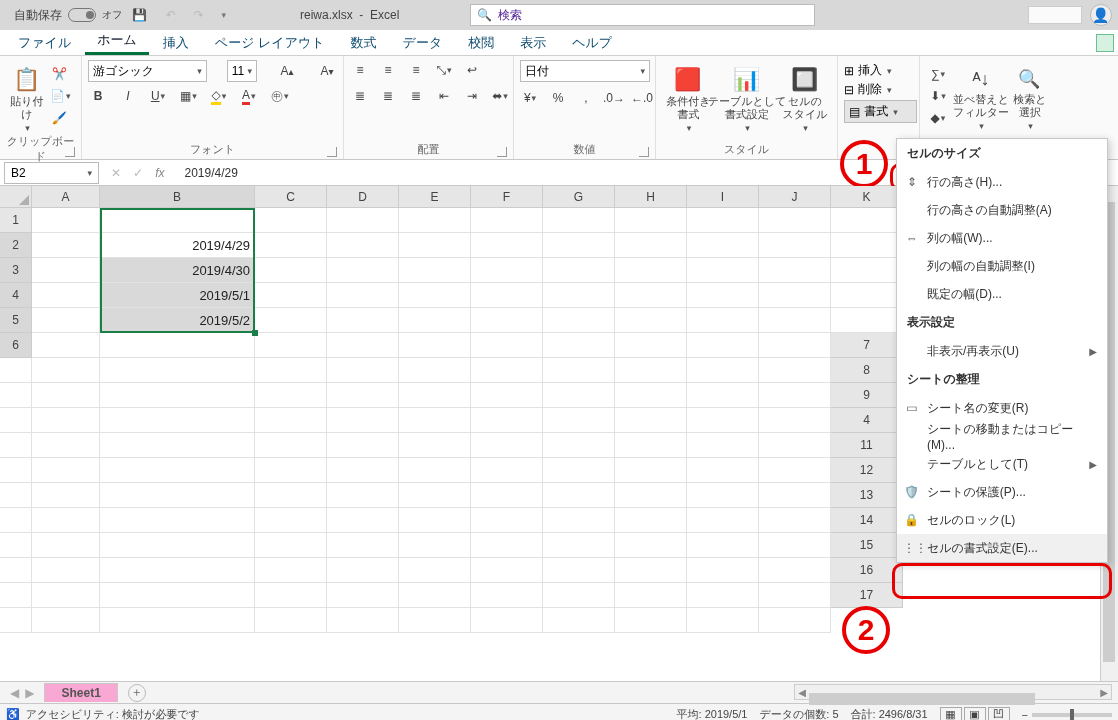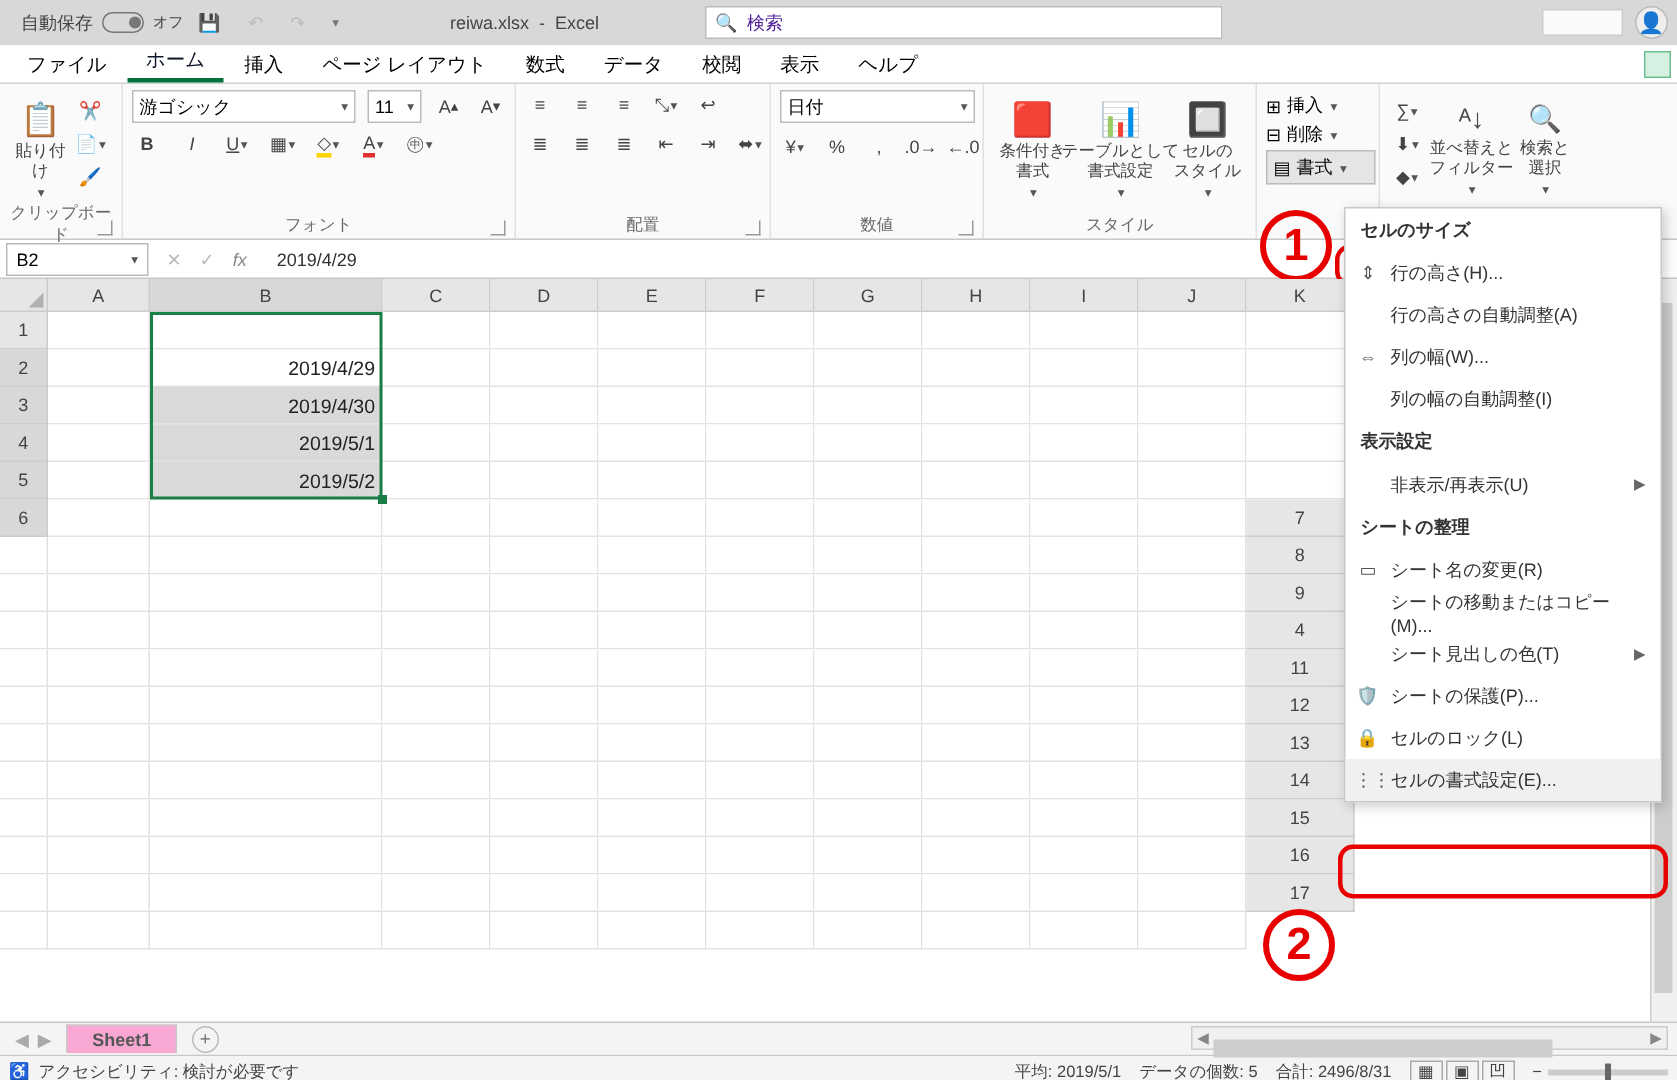--- a/index.html
+++ b/index.html
@@ -12,33 +12,33 @@
 .titlebar .autosave .switch .knob { width: 8px; height: 8px; background: #777; border-radius: 50%; }
 .titlebar .qat { display: flex; align-items: center; gap: 18px; margin-left: 10px; color: #555; }
 .titlebar .title { position: absolute; left: 300px; }
 .titlebar .search { position: absolute; left: 470px; width: 345px; height: 22px; background: #fff; border: 1px solid #bbb; display: flex; align-items: center; padding: 0 6px; gap: 6px; color: #777; }
 .titlebar .right { position: absolute; right: 6px; display: flex; align-items: center; gap: 8px; }
 .titlebar .blank { width: 54px; height: 18px; background: #fafafa; border: 1px solid #ccc; }
 .titlebar .user { width: 22px; height: 22px; border-radius: 50%; background: #eee; border: 1px solid #bbb; display: flex; align-items: center; justify-content: center; color: #888; font-size: 14px; }
 
 
 .tabs { height: 26px; display: flex; align-items: flex-end; padding-left: 6px; gap: 2px; border-bottom: 1px solid #d0d0d0; }
-.tabs .tab { padding: 4px 12px 3px; color: #000000; cursor: pointer; font-size: 13px; }
+.tabs .tab { padding: 4px 12px 3px; color: #0c4a6e; cursor: pointer; font-size: 13px; }
 .tabs .tab.active { border-bottom: 3px solid #00703c; color: #0f172a; font-weight: 500; }
 .tabs .comments-btn { margin-left: auto; width: 18px; height: 18px; background: #d6f0e2; border: 1px solid #6abf8f; margin-right: 4px; margin-bottom: 3px; }
 
 
 .ribbon { height: 104px; border-bottom: 1px solid #c8c8c8; display: flex; position: relative; background: #fafafa; }
 .group { border-right: 1px solid #e0e0e0; display: flex; flex-direction: column; padding: 4px 6px 2px; }
 .group .body { flex: 1; display: flex; }
 .group .label { height: 16px; text-align: center; color: #666; font-size: 11px; display: flex; align-items: center; justify-content: center; position: relative; }
 .group .launcher { position: absolute; right: 0; bottom: 0; width: 10px; height: 10px; border: 1px solid #999; border-top: none; border-left: none; }
 .btn { display: flex; flex-direction: column; align-items: center; justify-content: center; padding: 2px 4px; color: #444; cursor: pointer; gap: 2px; font-size: 11px; line-height: 1.2; text-align: center; }
 .icn { display: inline-flex; align-items: center; justify-content: center; }
-.row { display: flex; align-items: center; gap: 8px; }
+.row { display: flex; align-items: center; gap: 20px; }
 .col { display: flex; flex-direction: column; gap: 2px; }
 .font-select { height: 22px; border: 1px solid #bbb; background: #fff; display: flex; align-items: center; padding: 0 4px; font-size: 12px; justify-content: space-between; }
 .mini-btn { min-width: 20px; height: 20px; display: flex; align-items: center; justify-content: center; color: #444; cursor: pointer; padding: 0 2px; }
 .chev { font-size: 9px; color: #555; margin-left: 1px; }
 
 
 .format-highlight { position: absolute; border: 3px solid #e80000; border-radius: 10px; width: 73px; height: 28px; pointer-events: none; }
 .badge { position: absolute; width: 48px; height: 48px; border: 4px solid #e80000; border-radius: 50%; display: flex; align-items: center; justify-content: center; color: #e80000; font-size: 30px; font-weight: 800; pointer-events: none; background: rgba(255,255,255,0.0); }
 
 
@@ -570,35 +570,38 @@
   <div class="item">
       <span>行の高さの自動調整(A)</span>
     </div>
   <div class="item">
       <span class="mi">⇔</span>
       <span>列の幅(W)...</span>
     </div>
   <div class="item">
       <span>列の幅の自動調整(I)</span>
     </div>
+  <div class="item">
+      <span>既定の幅(D)...</span>
+    </div>
   <div class="header">表示設定</div>
   <div class="item">
       <span>非表示/再表示(U)</span>
       <span class="arrow">▶</span>
     </div>
   <div class="header">シートの整理</div>
   <div class="item">
       <span class="mi">▭</span>
       <span>シート名の変更(R)</span>
     </div>
   <div class="item">
       <span>シートの移動またはコピー(M)...</span>
     </div>
   <div class="item">
-      <span>シート見出しの色(T)</span>
+      <span>テーブルとして(T)</span>
       <span class="arrow">▶</span>
     </div>
   <div class="item">
       <span class="mi">🛡️</span>
       <span>シートの保護(P)...</span>
     </div>
   <div class="item">
       <span class="mi">🔒</span>
       <span>セルのロック(L)</span>
     </div>

